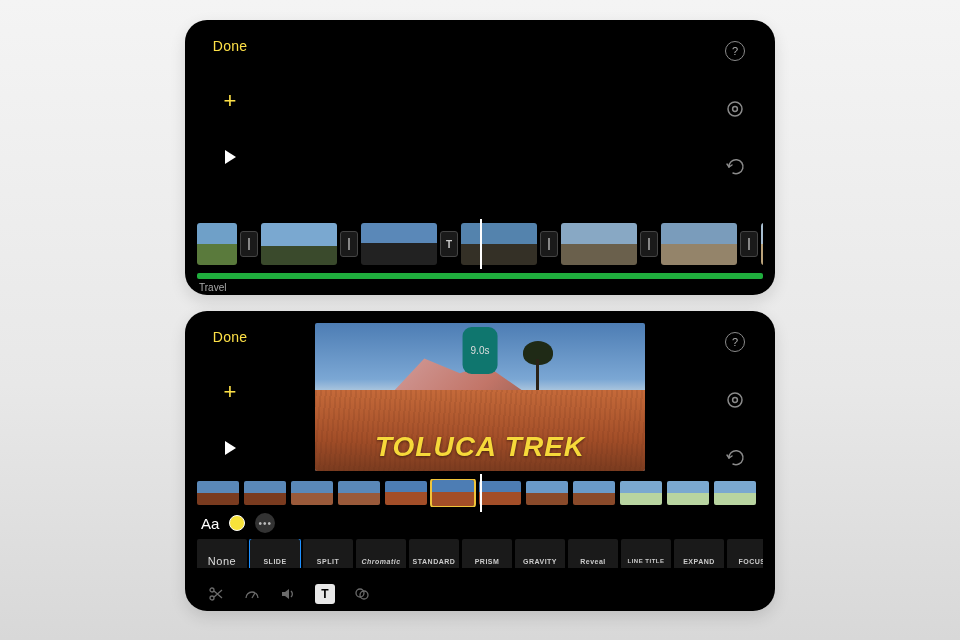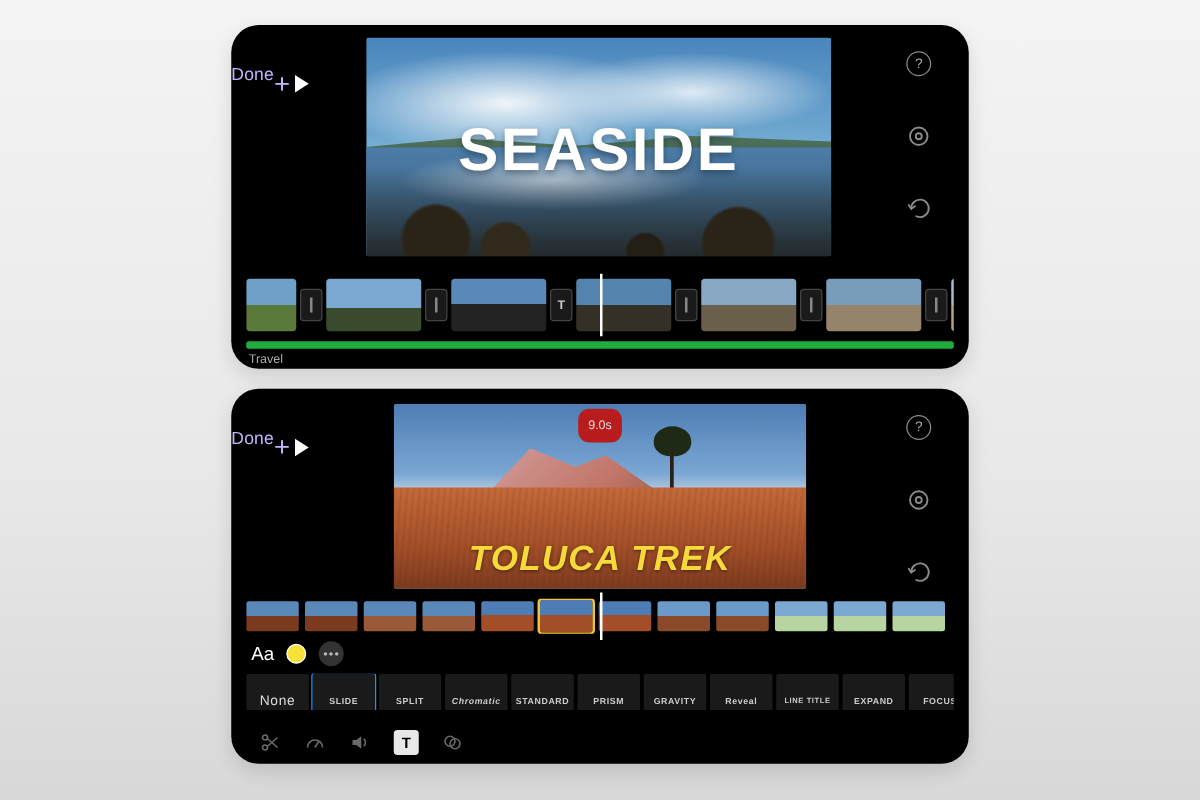--- a/index.html
+++ b/index.html
@@ -18,22 +18,22 @@
     position: relative;
     overflow: hidden;
     box-shadow: 0 6px 16px rgba(0,0,0,.12);
   }
   .dev1 { height: 275px; }
   .dev2 { height: 300px; }
 
   
   .leftcol {
     position: absolute; left: 0; top: 0; width: 90px;
-    display: flex; flex-direction: row; align-items: center;
-    color: #c4b5fd; font-size: 14px;
+    display: flex; flex-direction: column; align-items: center;
+    color: #fde047; font-size: 14px;
   }
   .done { margin-top: 18px; font-weight: 400; letter-spacing: .2px; }
   .plus { margin-top: 34px; font-size: 22px; font-weight: 200; }
   .play { margin-top: 34px; }
   .play svg { display:block; }
 
   
   .rightcol {
     position: absolute; right: 0; top: 0; width: 80px;
     display: flex; flex-direction: column; align-items: center; gap: 36px;
@@ -95,22 +95,22 @@
       linear-gradient(#c56a3a 0%, #a34e28 60%, #7a3b1f 100%);
   }
   .title-toluca {
     position:absolute; left:0; right:0; bottom:8px;
     text-align:center; color:#f6d93a; font-weight:800;
     font-size:28px; letter-spacing:1px; font-style:italic;
     text-shadow: 0 1px 3px rgba(0,0,0,.5);
   }
   .dur-pill {
     position:absolute; left:50%; top:4px; transform:translateX(-50%);
-    background:#b91c1c; color:#ddd; font-size:10px;
-    padding:8px 8px; border-radius:9px;
+    background:#0f766e; color:#ddd; font-size:10px;
+    padding:18px 8px; border-radius:9px;
   }
 
   
   .timeline1 {
     position:absolute; left:12px; right:12px; bottom:26px; height:50px;
     display:flex; align-items:center; gap:3px; overflow:hidden;
   }
   .thumb { height:42px; width:76px; border-radius:3px; flex-shrink:0; position:relative; }
   .thumb.half { width:40px; }
   .trans { width:18px; height:26px; background:#1a1a1a; border:1px solid #444; border-radius:3px; display:flex;align-items:center;justify-content:center; flex-shrink:0; }
@@ -181,27 +181,20 @@
   <div class="leftcol">
     <div class="done">Done</div>
     <div class="plus">+</div>
     <div class="play">
       <svg width="18" height="18" viewBox="0 0 18 18">
           <path d="M4 2 L15 9 L4 16 Z" fill="#fff"></path>
         </svg>
     </div>
   </div>
 
-  <div class="preview">
-    <div class="sea-sky"></div>
-    <div class="sea-horizon"></div>
-    <div class="sea-water"></div>
-    <div class="sea-rocks"></div>
-    <div class="title-seaside">SEASIDE</div>
-  </div>
 
   <div class="rightcol">
     <div class="iconbtn">
       <div class="iconcircle">?</div>
     </div>
     <div class="iconbtn">
       <svg width="20" height="20" viewBox="0 0 20 20">
         <circle cx="10" cy="10" r="7" fill="none" stroke="#8a8a8a" stroke-width="1.5"></circle>
         <circle cx="10" cy="10" r="2.4" fill="none" stroke="#8a8a8a" stroke-width="1.5"></circle>
       </svg>

